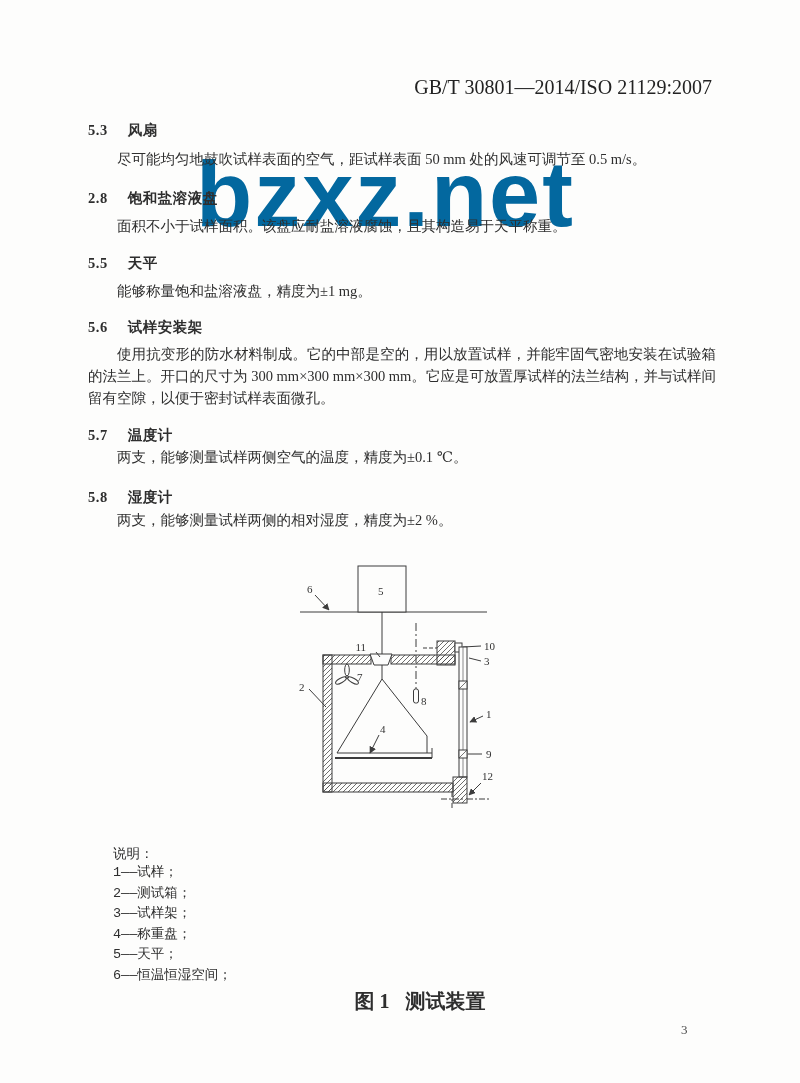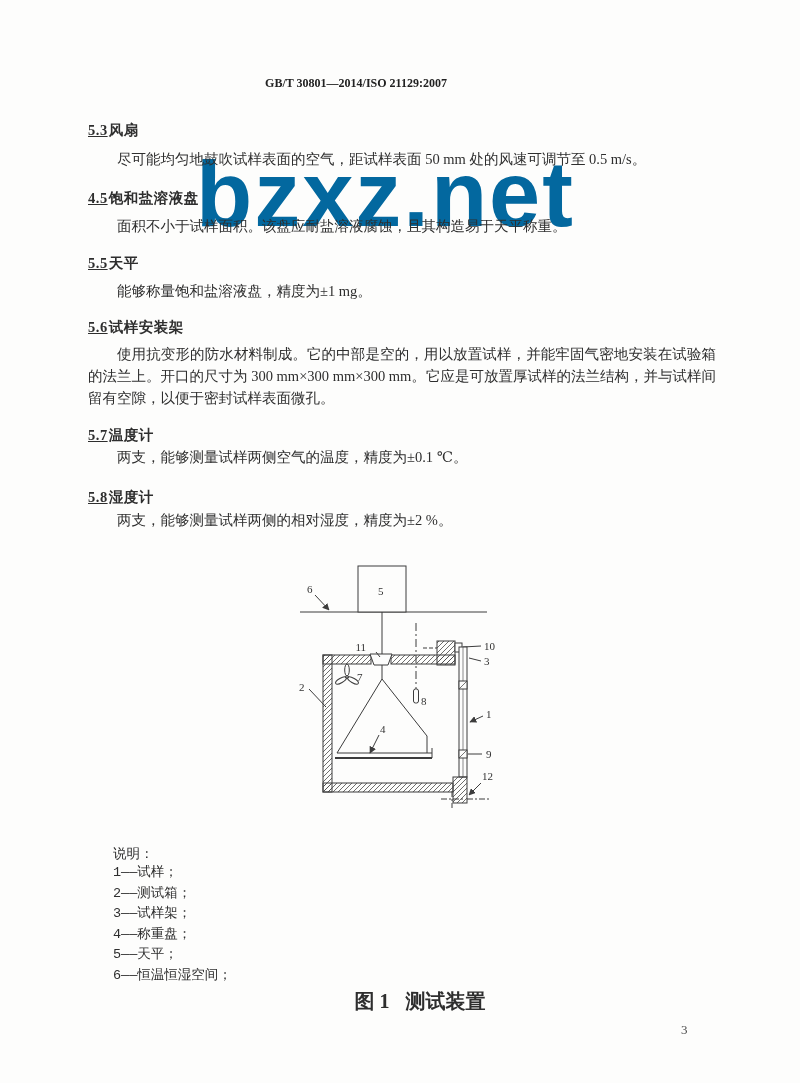--- a/index.html
+++ b/index.html
@@ -11,27 +11,27 @@
   }
   .watermark{
     position:absolute; left:196px; top:148px; z-index:1;
     font-family:"Liberation Sans","DejaVu Sans",sans-serif;
     font-weight:bold; font-size:92px; line-height:1; letter-spacing:2px;
     pointer-events:none; mix-blend-mode:multiply;
   }
   .content{position:absolute; inset:0; z-index:2;}
   .doc-header{
     position:absolute; top:76px; left:0; right:88px;
-    text-align:center; font-weight:bold; font-size:12px; color:#222;
+    text-align:right; font-weight:normal; font-size:20px; color:#222;
   }
   .sec-head{
     position:absolute; left:88px; font-weight:bold; font-size:14.5px;
     letter-spacing:0.5px;
   }
-  .sec-head .num{margin-right:1px;text-decoration:underline;}
+  .sec-head .num{margin-right:20px;}
   .sec-body{
     position:absolute; left:88px; width:628px; margin:0;
     font-size:14.5px; line-height:22px; text-indent:29px; text-align:justify;
   }
   .diagram{position:absolute; left:285px; top:555px;}
   .legend-title{position:absolute; left:113px; top:845px; font-size:13.5px;}
   .legend-col{position:absolute; top:863px; font-size:13.5px; line-height:20.6px;}
   .legend-col.left{left:113px;font-family:Liberation Mono, monospace;}
   .legend-col.right{left:337px;}
   .fig-caption{
@@ -52,21 +52,21 @@
   <div class="content">
 
     <div class="doc-header">GB/T 30801—2014/ISO 21129:2007</div>
 
     <div class="sec-head" style="top:121px">
       <span class="num">5.3</span><span>风扇</span>
     </div>
     <p class="sec-body" style="top:148px">尽可能均匀地鼓吹试样表面的空气，距试样表面 50 mm 处的风速可调节至 0.5 m/s。</p>
 
     <div class="sec-head" style="top:189px">
-      <span class="num">4.5</span><span>饱和盐溶液盘</span>
+      <span class="num">2.8</span><span>饱和盐溶液盘</span>
     </div>
     <p class="sec-body" style="top:215px">面积不小于试样面积。该盘应耐盐溶液腐蚀，且其构造易于天平称重。</p>
 
     <div class="sec-head" style="top:254px">
       <span class="num">5.5</span><span>天平</span>
     </div>
     <p class="sec-body" style="top:280px">能够称量饱和盐溶液盘，精度为±1 mg。</p>
 
     <div class="sec-head" style="top:318px">
       <span class="num">5.6</span><span>试样安装架</span>

